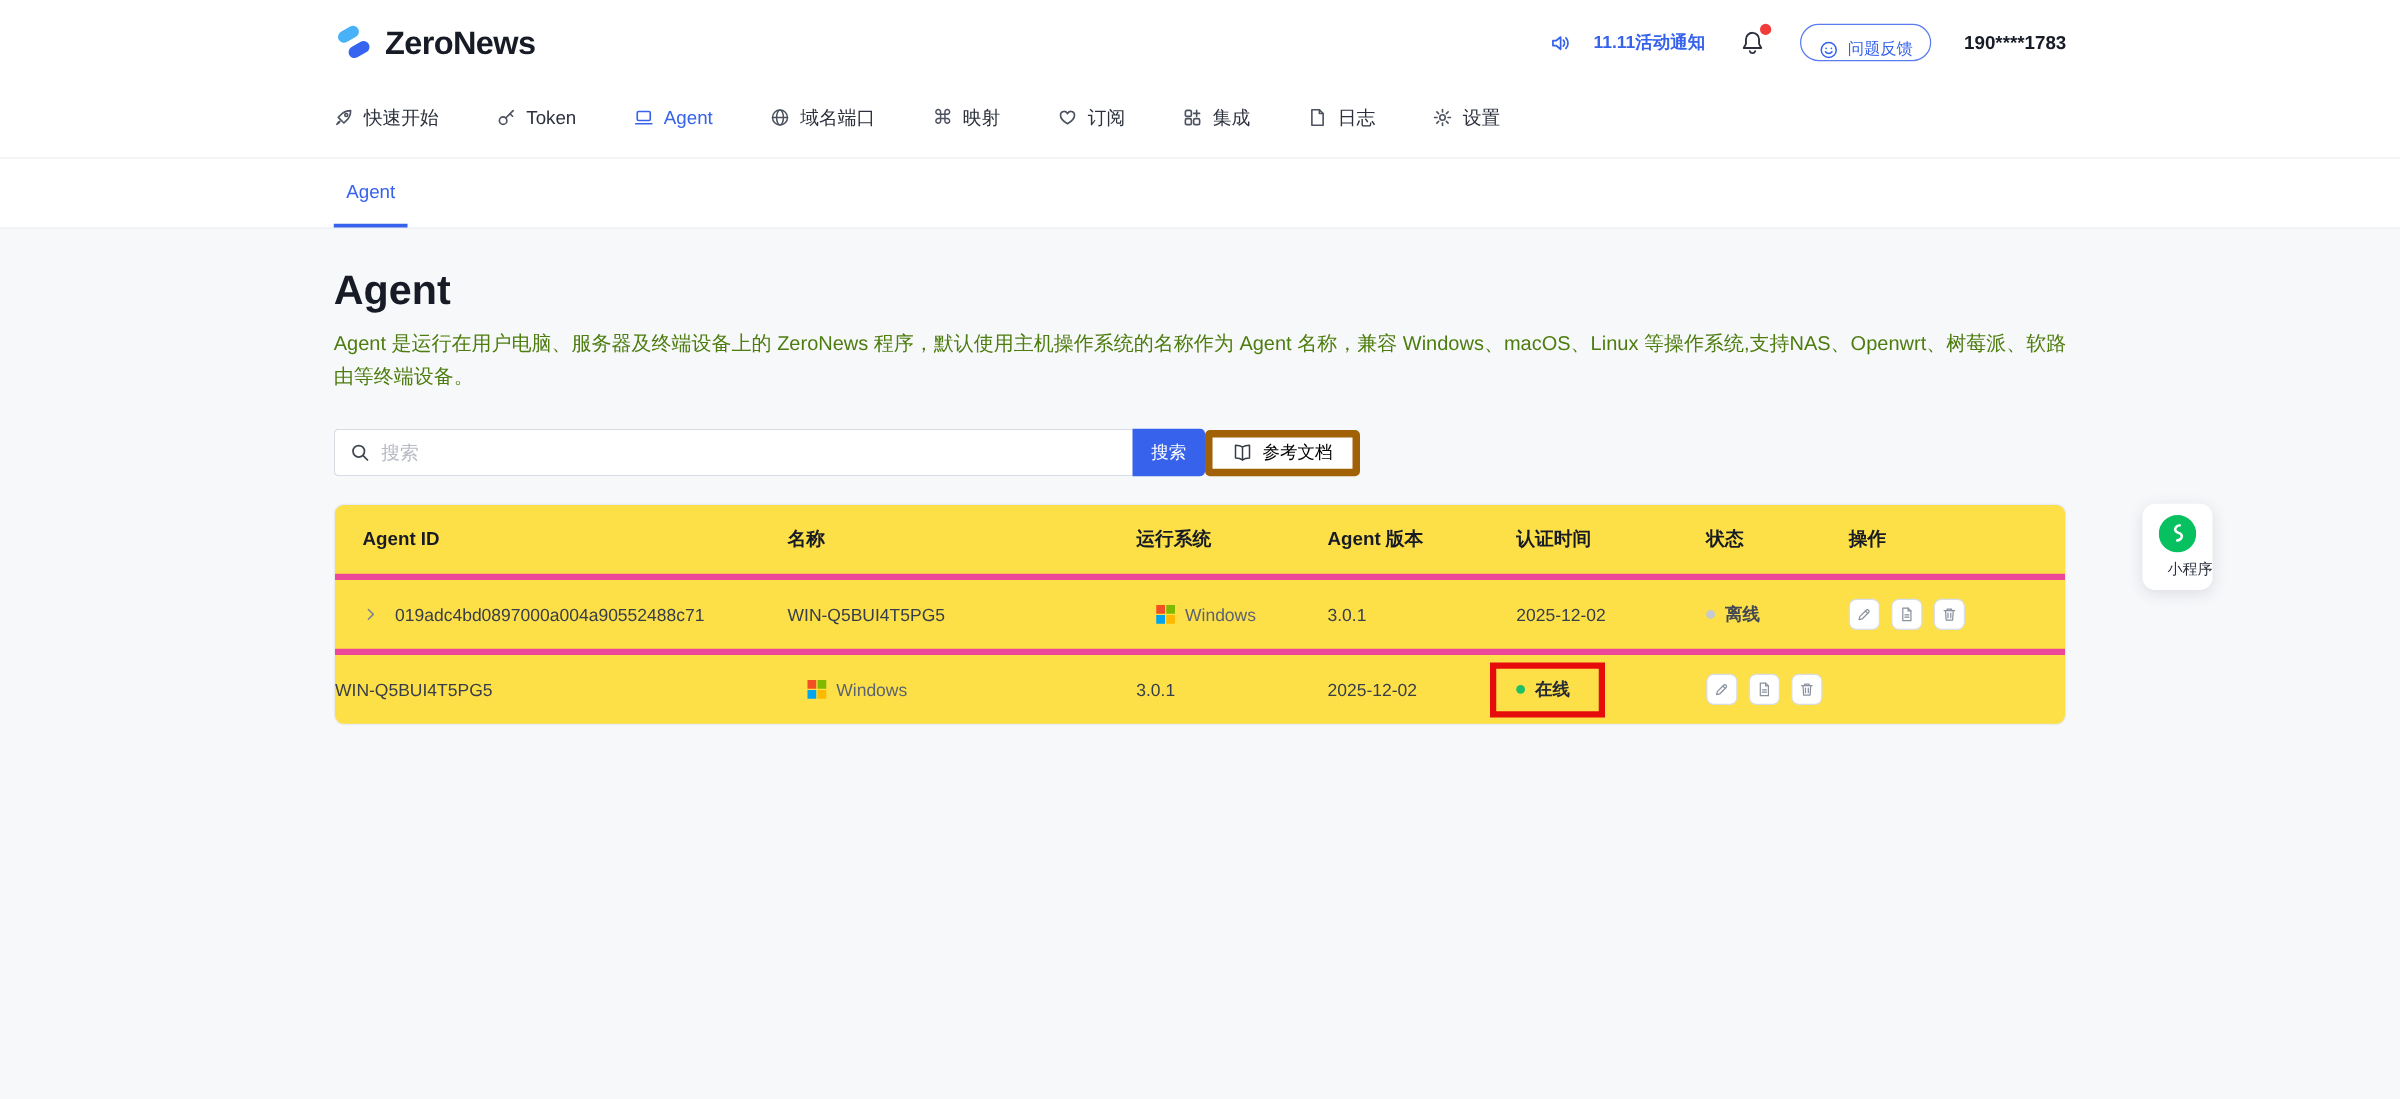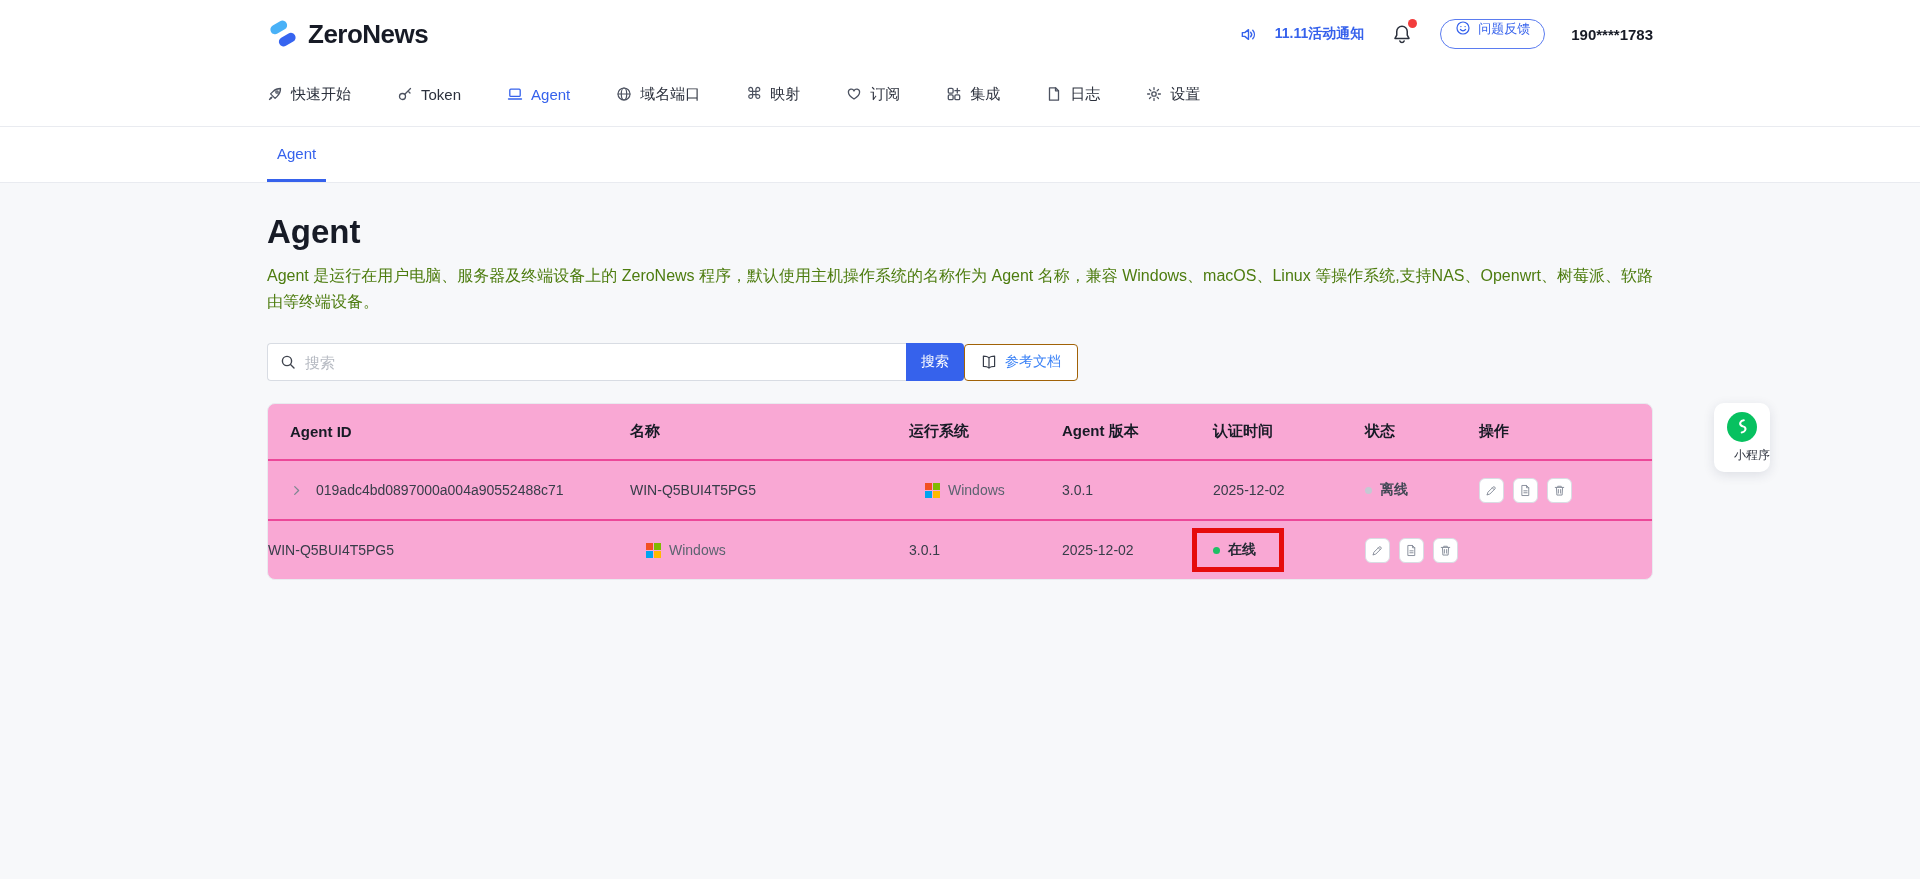--- a/index.html
+++ b/index.html
@@ -9,21 +9,21 @@
 
   
   .header { background:#fff; border-bottom:1px solid #e9ebf0; }
   .header-top { height:62px; display:flex; align-items:center; justify-content:space-between; padding-top:6px; }
   .brand { display:flex; align-items:center; gap:9px; cursor:pointer; }
   .brand-name { font-size:26px; font-weight:700; letter-spacing:-0.5px; color:#171b26; }
   .header-right { display:flex; align-items:center; gap:26px; }
   .notice-link { display:flex; align-items:center; gap:18px; color:#3662ec; font-size:14px; font-weight:700; cursor:pointer; }
   .bell-wrap { position:relative; width:24px; height:24px; display:flex; align-items:center; justify-content:center; cursor:pointer; }
   .bell-badge { position:absolute; top:-3px; right:-3px; width:9px; height:9px; border-radius:50%; background:#f23c3c; }
-  .feedback-pill { display:flex; align-items:flex-start; gap:7px; height:30px; padding:0 14px; border:1px solid #5b7cf0; border-radius:16px; color:#3662ec; font-size:13px; background:#fff; cursor:pointer; }
+  .feedback-pill { display:flex; align-items:flex-end; gap:7px; height:30px; padding:0 14px; border:1px solid #5b7cf0; border-radius:16px; color:#3662ec; font-size:13px; background:#fff; cursor:pointer; }
   .account { font-size:15px; font-weight:700; color:#171b26; }
 
   
   .nav-row { height:64px; display:flex; align-items:center; gap:46px; }
   .nav-item { display:flex; align-items:center; gap:8px; font-size:15px; color:#2b303c; cursor:pointer; }
   .nav-item .nicon { color:#4c5260; display:flex; align-items:center; }
   .nav-item.active, .nav-item.active .nicon { color:#3662ec; }
   .uni { font-family:"DejaVu Sans", sans-serif; font-size:16px; line-height:16px; }
 
   
@@ -34,28 +34,28 @@
   
   .page-title { margin-top:30px; font-size:33px; font-weight:700; color:#171b26; }
   .page-desc { margin-top:12px; font-size:16px; line-height:26px; color:#4d7c0f; }
 
   .toolbar { margin-top:28px; display:flex; align-items:center; justify-content:flex-start; }
   .search-group { display:flex; }
   .search-box { display:flex; align-items:center; width:639px; height:38px; background:#fff; border:1px solid #d8dce3; border-right:none; border-radius:4px 0 0 4px; padding:0 12px; gap:9px; }
   .search-box input { border:none; outline:none; flex:1; font-size:15px; color:#363c48; font-family:"Liberation Sans", sans-serif; background:transparent; }
   .search-box input::placeholder { color:#b6bac2; }
   .search-btn { width:58px; height:38px; background:#3662ec; color:#fff; font-size:14px; border:none; border-radius:0 4px 4px 0; cursor:pointer; font-family:"Liberation Sans", sans-serif; }
-  .docs-btn { display:flex; align-items:center; gap:8px; height:37px; padding:0 16px; background:#fff; border:1px solid #a16207; border-radius:4px; font-size:14px; color:#3b82f6; cursor:pointer; }
-
-  
-  .table-card { margin-top:22px; background:#f9a8d4; border:1px solid #e9ebf0; border-radius:8px; overflow:hidden; }
+  .docs-btn { display:flex; align-items:center; gap:8px; height:37px; padding:0 16px; background:#fff; border:6px solid #a16207; border-radius:4px; font-size:14px; color:#000000; cursor:pointer; }
+
+  
+  .table-card { margin-top:22px; background:#fde047; border:1px solid #e9ebf0; border-radius:8px; overflow:hidden; }
   .t-head, .t-row { display:grid; grid-template-columns:362px 279px 153px 151px 152px 114px 1fr; align-items:center; }
   .t-head { height:55px; font-size:15px; font-weight:700; color:#171b26; }
   .t-head > div:first-child { padding-left:22px; }
-  .t-row { height:60px; border-top:2px solid #ec4899; font-size:14px; color:#373d49; }
+  .t-row { height:60px; border-top:5px solid #ec4899; font-size:14px; color:#373d49; }
   .cell-id { display:flex; align-items:center; gap:10px; padding-left:18px; }
   .chev { display:flex; align-items:center; justify-content:center; width:20px; height:20px; color:#808792; cursor:pointer; }
   .cell-os { display:flex; align-items:center; gap:8px; color:#5c6370;margin-left:16px; }
   .winlogo { display:grid; grid-template-columns:7px 7px; grid-template-rows:7px 7px; gap:1px; }
   .winlogo span:nth-child(1){ background:#f25022; } .winlogo span:nth-child(2){ background:#7fba00; }
   .winlogo span:nth-child(3){ background:#00a4ef; } .winlogo span:nth-child(4){ background:#ffb900; }
   .status-wrap { position:relative; display:inline-flex; align-items:center; gap:8px;font-weight:bold; }
   .dot { width:7px; height:7px; border-radius:50%; }
   .dot-off { background:#c5c9d3; } .dot-on { background:#1ec065; }
   .status-off { color:#424855; } .status-on { color:#262b36; }

